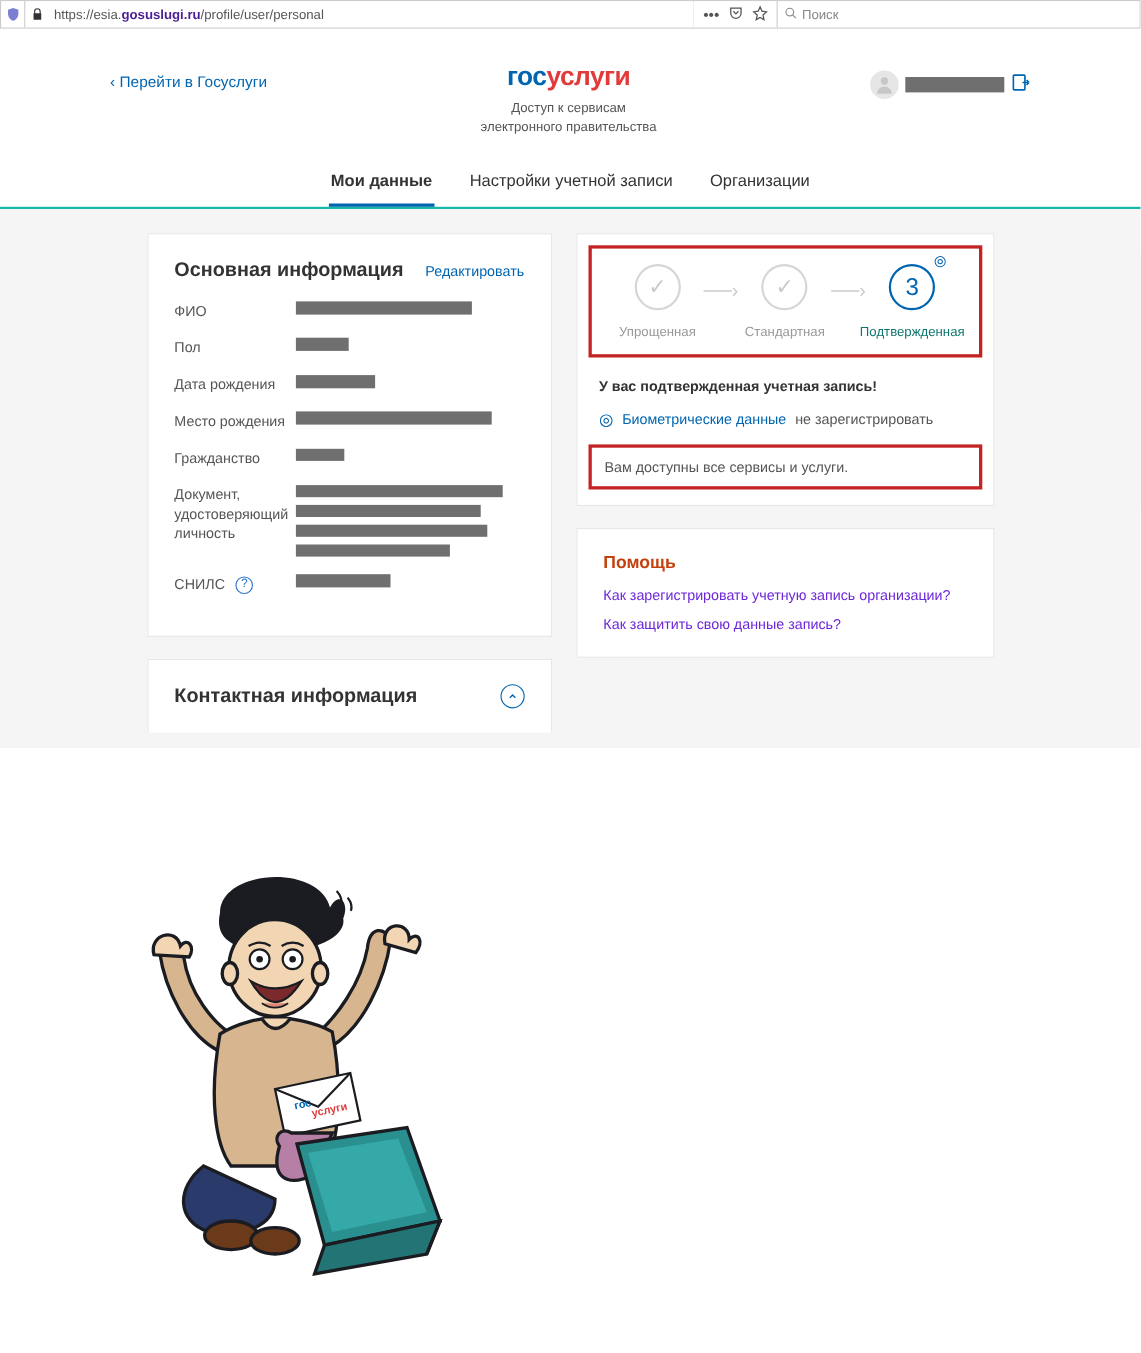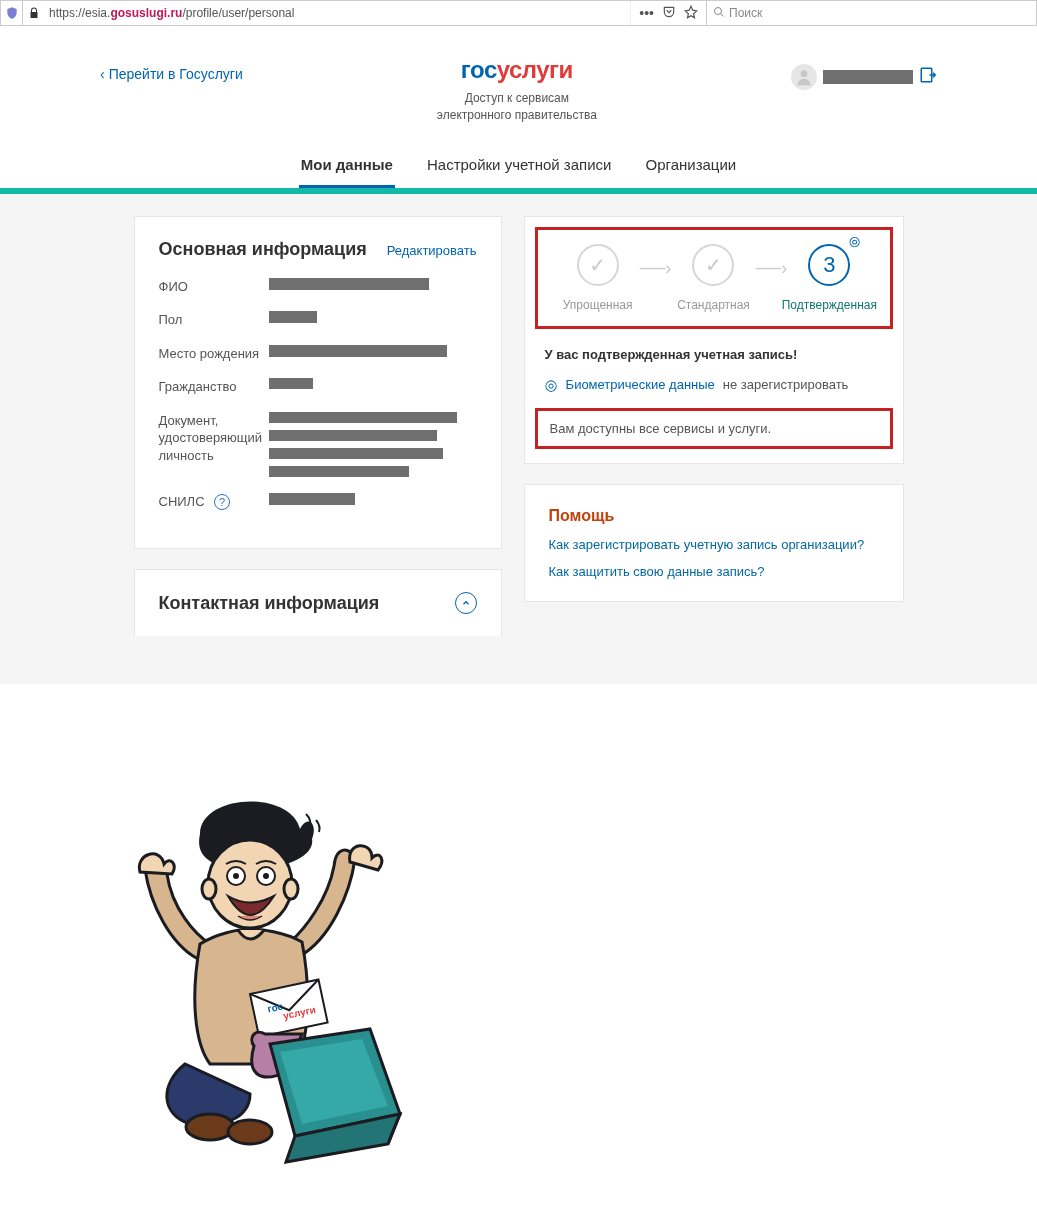--- a/index.html
+++ b/index.html
@@ -3,41 +3,41 @@
   <meta charset="utf-8">
   <style>
     * { box-sizing: border-box; margin: 0; padding: 0; }
     body { font-family: Arial, Helvetica, sans-serif; background: #fff; width: 1037px; }
 
     
     .browser-bar { display: flex; align-items: center; height: 26px; border: 1px solid #ccc; background: #fff; }
     .shield-slot { width: 22px; height: 24px; border-right: 1px solid #ccc; display: flex; align-items: center; justify-content: center; }
     .lock-slot { width: 22px; display: flex; align-items: center; justify-content: center; }
     .url-box { flex: 1; display: flex; align-items: center; height: 100%; font-size: 12px; color: #555; padding: 0 4px; }
-    .url-box .bold { font-weight: bold; color: #be185d; }
+    .url-box .bold { font-weight: bold; color: #4c1d95; }
     .bar-icons { display: flex; align-items: center; gap: 8px; padding: 0 8px; font-size: 14px; color: #555; border-left: 1px solid #eee; height: 100%; }
     .search-box { width: 330px; border-left: 1px solid #ccc; height: 100%; display: flex; align-items: center; padding: 0 6px; font-size: 12px; color: #888; gap: 4px; }
     .mag { font-size: 13px; color: #888; }
 
     
     .page-header { padding: 30px 100px 0; display: flex; align-items: flex-start; justify-content: space-between; }
     .back-link { color: #0065b1; font-size: 14px; display: flex; align-items: center; gap: 4px; padding-top: 10px; }
     .back-link .chev { font-size: 14px; }
     .logo-block { text-align: center; }
     .logo-text { font-size: 24px; font-weight: bold; letter-spacing: -0.5px; }
     .logo-text .g1 { color: #0065b1; }
     .logo-text .g2 { color: #e03a3a; }
     .subtitle { font-size: 12px; color: #555; margin-top: 6px; line-height: 1.4; }
     .user-block { display: flex; align-items: center; gap: 6px; padding-top: 8px; }
     .avatar-ph { width: 26px; height: 26px; background: #e6e6e6; border-radius: 50%; display:flex;align-items:center;justify-content:center;color:#bbb;font-size:16px; }
     .user-name-bar { width: 90px; height: 14px; background: #6f6f6f; }
     .exit-icon { color: #0065b1; font-size: 18px; }
 
     
-    .tabs { display: flex; justify-content: center; gap: 30px; margin-top: 22px; border-bottom: 6px solid #14b8a6; }
+    .tabs { display: flex; justify-content: center; gap: 30px; margin-top: 22px; border-bottom: 2px solid #14b8a6; }
     .tab { font-size: 15px; color: #333; padding: 10px 2px 12px; cursor: pointer; }
     .tab.active { font-weight: bold; border-bottom: 3px solid #0065b1; }
 
     
     .body-area { background: #f5f5f5; padding: 22px 0 0; min-height: 490px; display:flex; justify-content:center; gap: 22px; align-items:flex-start; }
     .left-col { width: 368px; }
     .right-col { width: 380px; }
     .card { background: #fff; border: 1px solid #e6e6e6; padding: 22px 24px; margin-bottom: 20px; }
 
     .card-title-row { display: flex; justify-content: space-between; align-items: baseline; margin-bottom: 18px; }
@@ -74,21 +74,21 @@
     .bio-badge { position:relative; }
     .bio-dec { position:absolute; top:-10px; right:-10px; font-size:14px; color:#0065b1; }
 
     .status-title { font-size: 13px; font-weight: bold; color: #333; margin: 18px 0 14px; }
     .bio-row { display:flex; align-items:center; gap:8px; font-size: 13px; margin-bottom: 14px; }
     .bio-row .link { color:#0065b1; }
     .bio-row .end { color:#555; }
     .bio-icon { color:#0065b1; font-size: 15px; }
     .red-box2 { border: 3px solid #c42323; padding: 10px 12px; font-size: 13px; color:#555; }
 
-    .help-links a { display:block; color:#0369a1; font-size: 13px; margin-top: 12px; text-decoration: none; }
+    .help-links a { display:block; color:#6d28d9; font-size: 13px; margin-top: 12px; text-decoration: none; }
     .help-card-title { font-size: 16px; font-weight: bold; color:#c2410c; }
 
     .contact-card { display:flex; justify-content:space-between; align-items:center; }
     .toggle-circle { width: 22px; height: 22px; border: 1.5px solid #0065b1; border-radius: 50%; display:flex;align-items:center;justify-content:center;color:#0065b1;font-size:12px;cursor:pointer; }
 
     
     .illus-zone { height: 480px; padding-top: 100px; padding-left: 90px; }
     .illus-svg { width: 340px; height: 380px; }
   </style>
 </head>
@@ -180,20 +180,24 @@
         <div class="card-title">Основная информация</div>
         <div class="edit-link">Редактировать</div>
       </div>
       <div class="info-row">
         <div class="info-label">ФИО</div>
         <div class="redact w160"></div>
       </div>
       <div class="info-row">
         <div class="info-label">Пол</div>
         <div class="redact w48"></div>
+      </div>
+      <div class="info-row">
+        <div class="info-label">Дата рождения</div>
+        <div class="redact w72"></div>
       </div>
       <div class="info-row">
         <div class="info-label">Место рождения</div>
         <div class="redact w178"></div>
       </div>
       <div class="info-row">
         <div class="info-label">Гражданство</div>
         <div class="redact w44"></div>
       </div>
       <div class="info-row">

